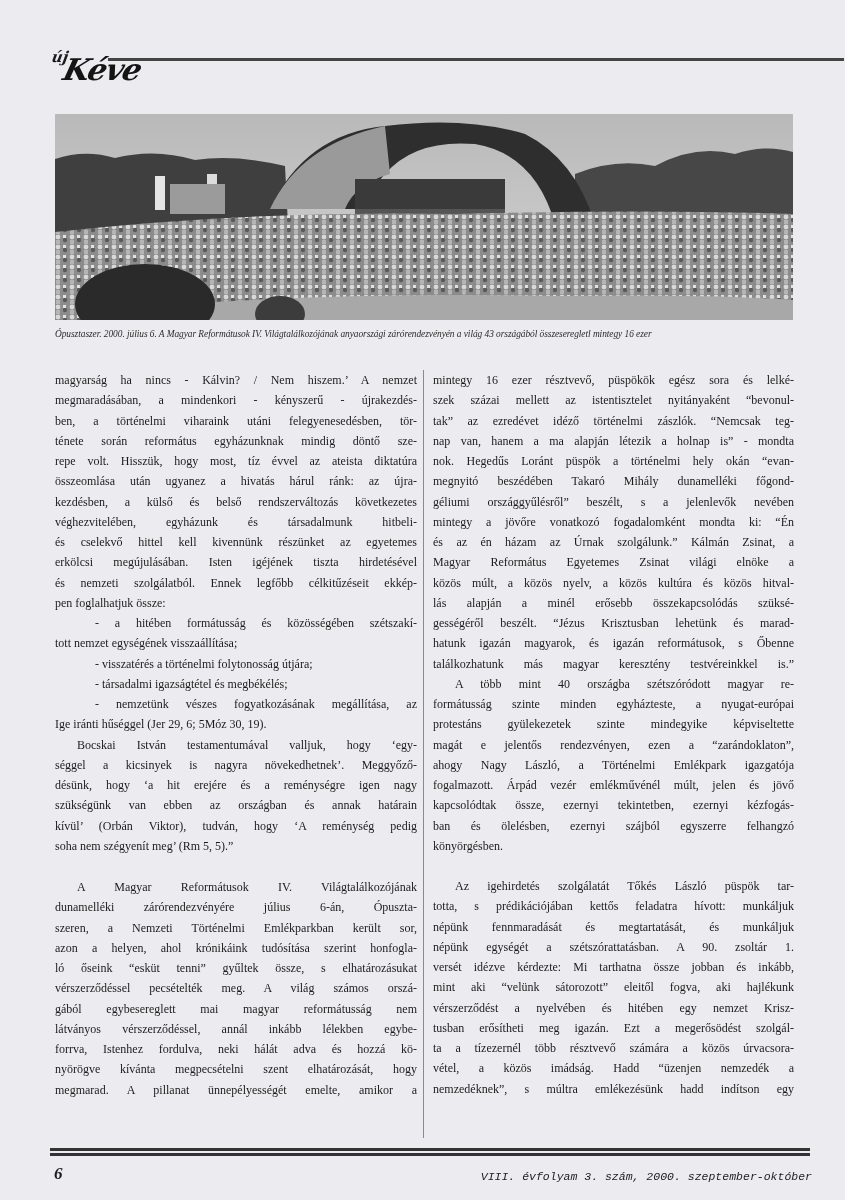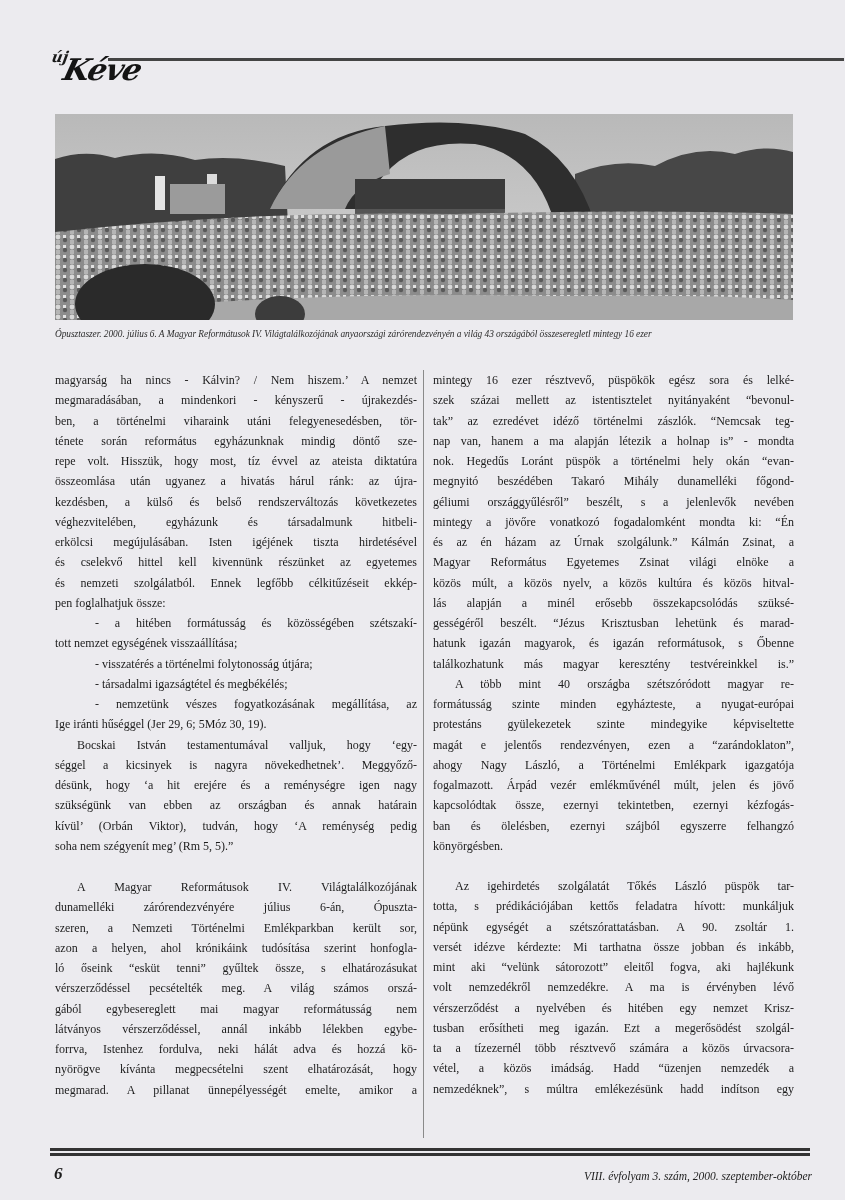--- a/index.html
+++ b/index.html
@@ -52,21 +52,21 @@
   .footer-rule {
     position:absolute; left:50px; top:1148px; width:760px; height:8px;
     border-top:3px solid #333; border-bottom:3px solid #333; box-sizing:border-box;
   }
   .page-num {
     position:absolute; left:54px; top:1164px;
     font-family:"Liberation Serif", serif; font-weight:bold; font-style:italic; font-size:17px;
   }
   .issue {
     position:absolute; right:33px; top:1170px;
-    font-family:Liberation Serif, serif; font-style:italic; font-size:11.5px; color:#222;
+    font-family:Liberation Mono, monospace; font-style:italic; font-size:11.5px; color:#222;
   }
 </style>
 </head>
 <body>
 
 <div class="masthead">
   <span class="uj">új</span>
   <span class="keve">Kéve</span>
   <div class="rule"></div>
 </div>
@@ -116,22 +116,22 @@
 <div class="col left">
   <p>
     <span class="line">magyarság ha nincs - Kálvin? / Nem hiszem.’ A nemzet</span>
     <span class="line">megmaradásában, a mindenkori - kényszerű - újrakezdés-</span>
     <span class="line">ben, a történelmi viharaink utáni felegyenesedésben, tör-</span>
     <span class="line">ténete során református egyházunknak mindig döntő sze-</span>
     <span class="line">repe volt. Hisszük, hogy most, tíz évvel az ateista diktatúra</span>
     <span class="line">összeomlása után ugyanez a hivatás hárul ránk: az újra-</span>
     <span class="line">kezdésben, a külső és belső rendszerváltozás következetes</span>
     <span class="line">véghezvitelében, egyházunk és társadalmunk hitbeli-</span>
+    <span class="line">és cselekvő hittel kell kivennünk részünket az egyetemes</span>
     <span class="line">erkölcsi megújulásában. Isten igéjének tiszta hirdetésével</span>
-    <span class="line">és cselekvő hittel kell kivennünk részünket az egyetemes</span>
     <span class="line">és nemzeti szolgálatból. Ennek legfőbb célkitűzéseit ekkép-</span>
     <span class="line last">pen foglalhatjuk össze:</span>
   </p>
   <p>
     <span class="line" style="padding-left:40px">- a hitében formátusság és közösségében szétszakí-</span>
     <span class="line last">tott nemzet egységének visszaállítása;</span>
     <span class="line last" style="padding-left:40px">- visszatérés a történelmi folytonosság útjára;</span>
     <span class="line last" style="padding-left:40px">- társadalmi igazságtétel és megbékélés;</span>
     <span class="line" style="padding-left:40px">- nemzetünk vészes fogyatkozásának megállítása, az</span>
     <span class="line last">Ige iránti hűséggel (Jer 29, 6;  5Móz 30, 19).</span>
@@ -186,24 +186,24 @@
     <span class="line">magát e jelentős rendezvényen, ezen a “zarándoklaton”,</span>
     <span class="line">ahogy Nagy László, a Történelmi Emlékpark igazgatója</span>
     <span class="line">fogalmazott. Árpád vezér emlékművénél múlt, jelen és jövő</span>
     <span class="line">kapcsolódtak össze, ezernyi tekintetben, ezernyi kézfogás-</span>
     <span class="line">ban és ölelésben, ezernyi szájból egyszerre felhangzó</span>
     <span class="line last">könyörgésben.</span>
   </p>
   <p class="gap" style="margin-top:20px">
     <span class="line" style="padding-left:22px">Az igehirdetés szolgálatát Tőkés László püspök tar-</span>
     <span class="line">totta, s prédikációjában kettős feladatra hívott: munkáljuk</span>
+    <span class="line">népünk fennmaradását és megtartatását, és munkáljuk</span>
     <span class="line">népünk egységét a szétszórattatásban. A 90. zsoltár 1.</span>
     <span class="line">versét idézve kérdezte: Mi tarthatna össze jobban és inkább,</span>
     <span class="line">mint aki “velünk sátorozott” eleitől fogva, aki hajlékunk</span>
-    <span class="line">volt nemzedékről nemzedékre. A ma is érvényben lévő</span>
     <span class="line">vérszerződést a nyelvében és hitében egy nemzet Krisz-</span>
     <span class="line">tusban erősítheti meg igazán. Ezt a megerősödést szolgál-</span>
     <span class="line">ta a tízezernél több résztvevő számára a közös úrvacsora-</span>
     <span class="line">vétel, a közös imádság. Hadd “üzenjen nemzedék a</span>
     <span class="line">nemzedéknek”, s múltra emlékezésünk hadd indítson egy</span>
   </p>
 </div>
 
 <div class="footer-rule"></div>
 <div class="page-num">6</div>

